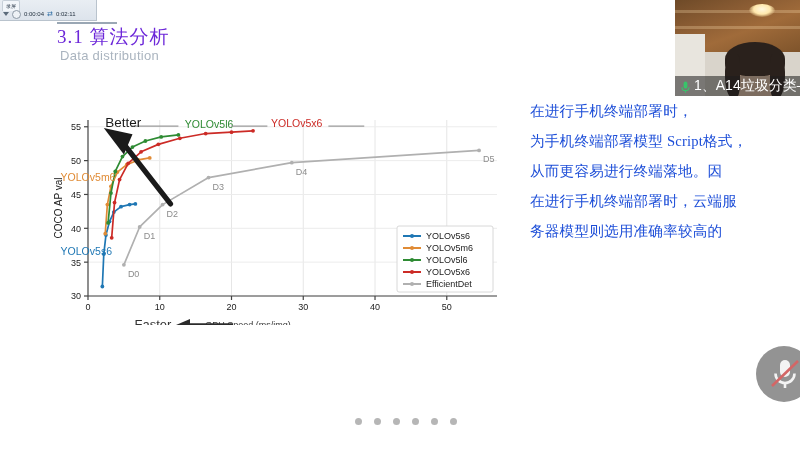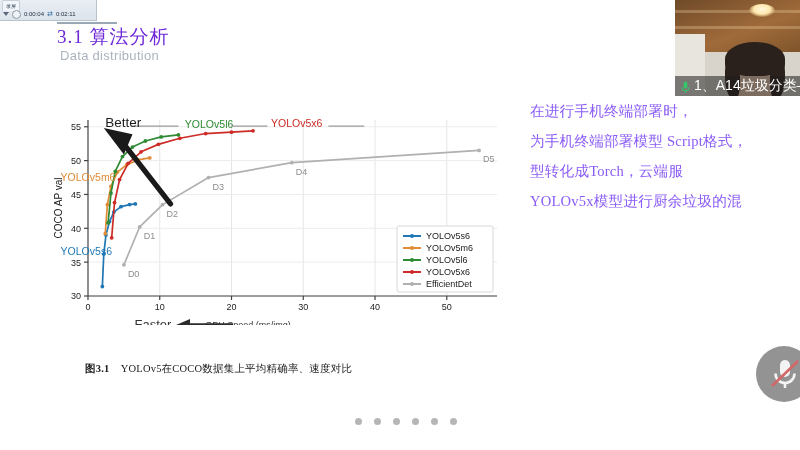--- a/index.html
+++ b/index.html
@@ -41,21 +41,21 @@
   .caption{position:absolute;left:85px;top:362px;font-size:10.5px;color:#1a1a1a;
     font-family:"Liberation Serif",serif;white-space:nowrap;letter-spacing:.2px;}
   .caption b{font-weight:bold;}
 
   
   .dots{position:absolute;left:355px;top:418px;display:flex;gap:12px;}
   .dot{width:7px;height:7px;border-radius:50%;background:#b6b6b6;}
 
   
   .right-panel{position:absolute;left:530px;top:96px;width:262px;}
-  .rp-line{font-family:"Liberation Serif",serif;font-size:14.6px;color:#8b5cf6;
+  .rp-line{font-family:"Liberation Serif",serif;font-size:14.6px;color:#1d4ed8;
     line-height:30px;white-space:nowrap;letter-spacing:.2px;}
 
   
   .cam{position:absolute;right:0;top:0;width:125px;height:96px;overflow:hidden;z-index:50;
     background:#2c2118;}
   .cam-ceiling{position:absolute;left:0;top:0;width:125px;height:58px;
     background:linear-gradient(160deg,#6e4a28 0%,#8a5c33 30%,#a06b3a 55%,#7a5129 100%);}
   .cam-beam{position:absolute;background:rgba(255,225,180,.28);}
   .cam-lamp{position:absolute;left:74px;top:4px;width:26px;height:13px;border-radius:50%;
     background:radial-gradient(ellipse at 50% 40%,#fff8df 0%,#ffe8ad 45%,rgba(255,220,150,0) 75%);}
@@ -217,39 +217,36 @@
         <text x="378" y="153.4" font-size="9" fill="#222" font-family="&quot;Liberation Sans&quot;, sans-serif">YOLOv5l6</text>
         <line x1="355" y1="162" x2="373" y2="162" stroke="#cc2b26" stroke-width="2"></line>
         <circle cx="364" cy="162" r="2" fill="#cc2b26"></circle>
         <text x="378" y="165.4" font-size="9" fill="#222" font-family="&quot;Liberation Sans&quot;, sans-serif">YOLOv5x6</text>
         <line x1="355" y1="174" x2="373" y2="174" stroke="#b0b0b0" stroke-width="2"></line>
         <circle cx="364" cy="174" r="2" fill="#b0b0b0"></circle>
         <text x="378" y="177.4" font-size="9" fill="#222" font-family="&quot;Liberation Sans&quot;, sans-serif">EfficientDet</text>
       </svg>
   </div>
 
-  <div class="caption">
-    <b>图3.1</b>
-    &nbsp;&nbsp;&nbsp;<span>YOLOv5在COCO数据集上平均精确率、速度对比</span>
-  </div>
 
   <div class="dots" id="dots">
       <div class="dot" style="background: rgb(182, 182, 182);"></div>
       <div class="dot" style="background: rgb(182, 182, 182);"></div>
       <div class="dot" style="background: rgb(182, 182, 182);"></div>
       <div class="dot" style="background: rgb(182, 182, 182);"></div>
       <div class="dot" style="background: rgb(182, 182, 182);"></div>
       <div class="dot" style="background: rgb(182, 182, 182);"></div>
     </div>
 
   <div class="right-panel" id="right-panel">
       <div class="rp-line">在进行手机终端部署时，</div>
       <div class="rp-line">为手机终端部署模型 Script格式，</div>
-      <div class="rp-line">型转化成Torch，云端服</div>
-      <div class="rp-line">YOLOv5x模型进行厨余垃圾的混</div>
+      <div class="rp-line">从而更容易进行终端落地。因</div>
+      <div class="rp-line">在进行手机终端部署时，云端服</div>
+      <div class="rp-line">务器模型则选用准确率较高的</div>
     </div>
 
   <div class="cam">
     <div class="cam-ceiling"></div>
     <div class="cam-beam" style="left:0;top:10px;width:125px;height:3px;"></div>
     <div class="cam-beam" style="left:0;top:26px;width:125px;height:3px;"></div>
     <div class="cam-lamp"></div>
     <div class="cam-wallL"></div>
     <div class="cam-wallR"></div>
     <div class="cam-head"></div>

